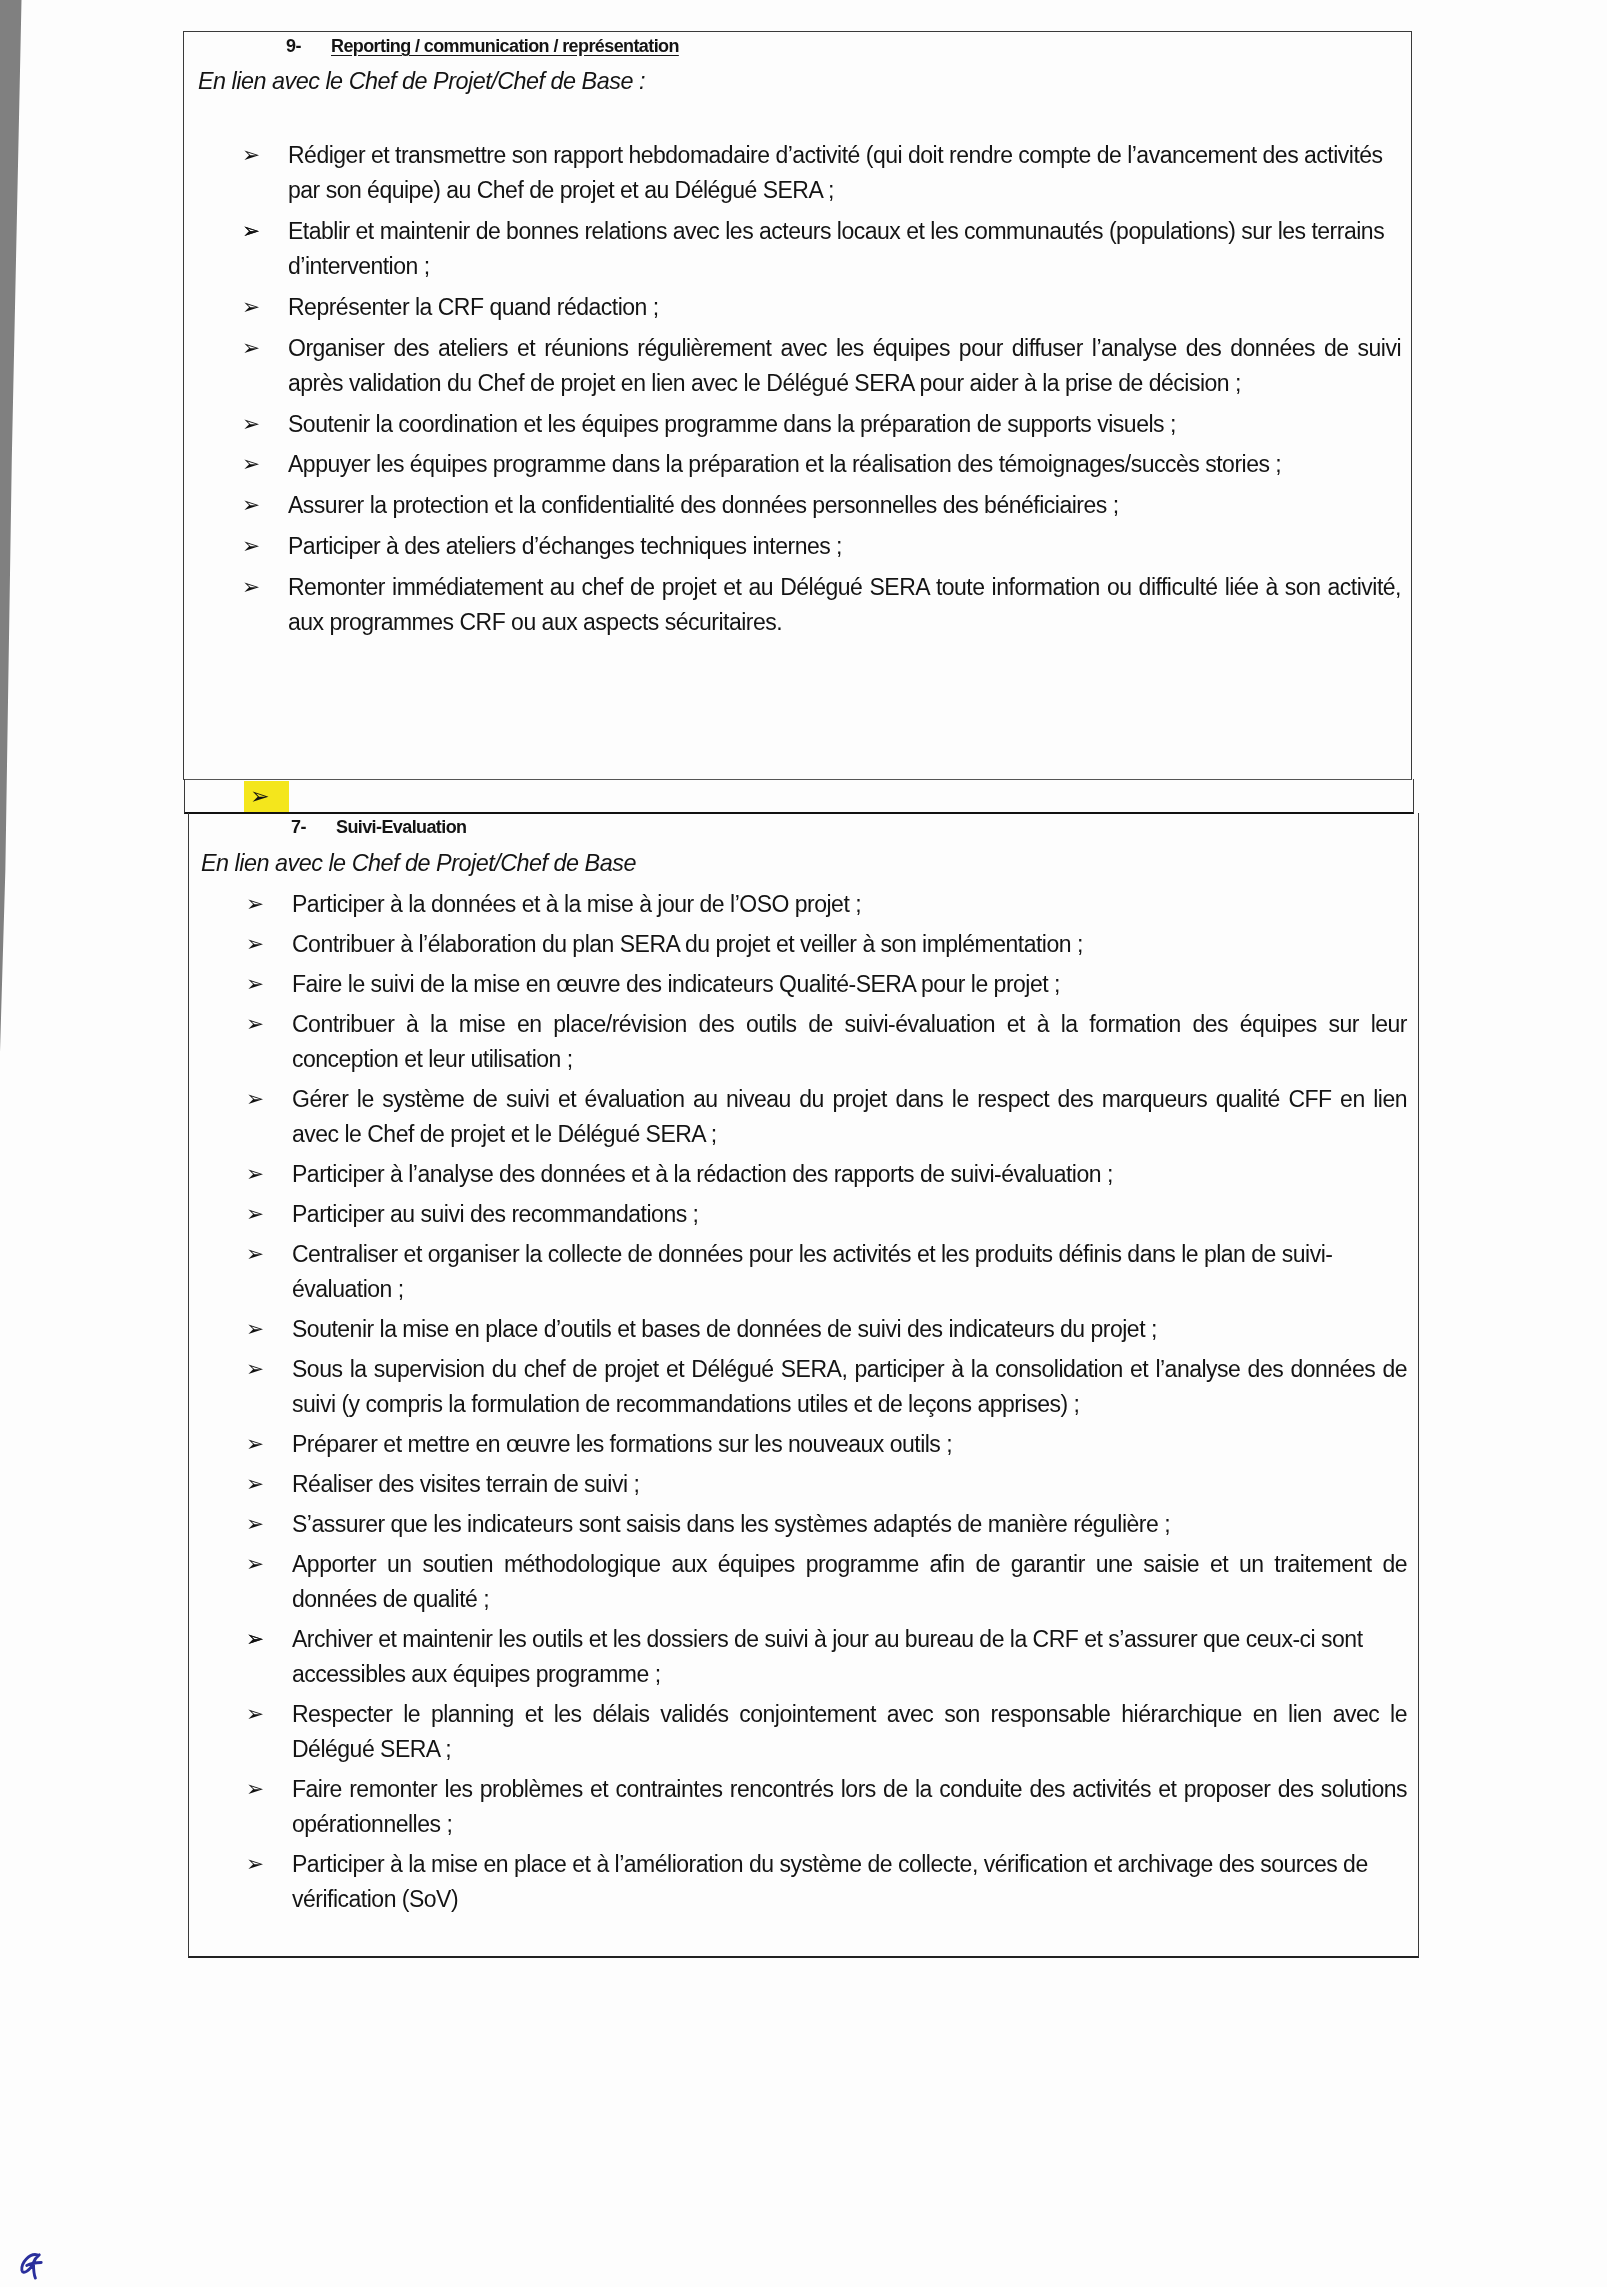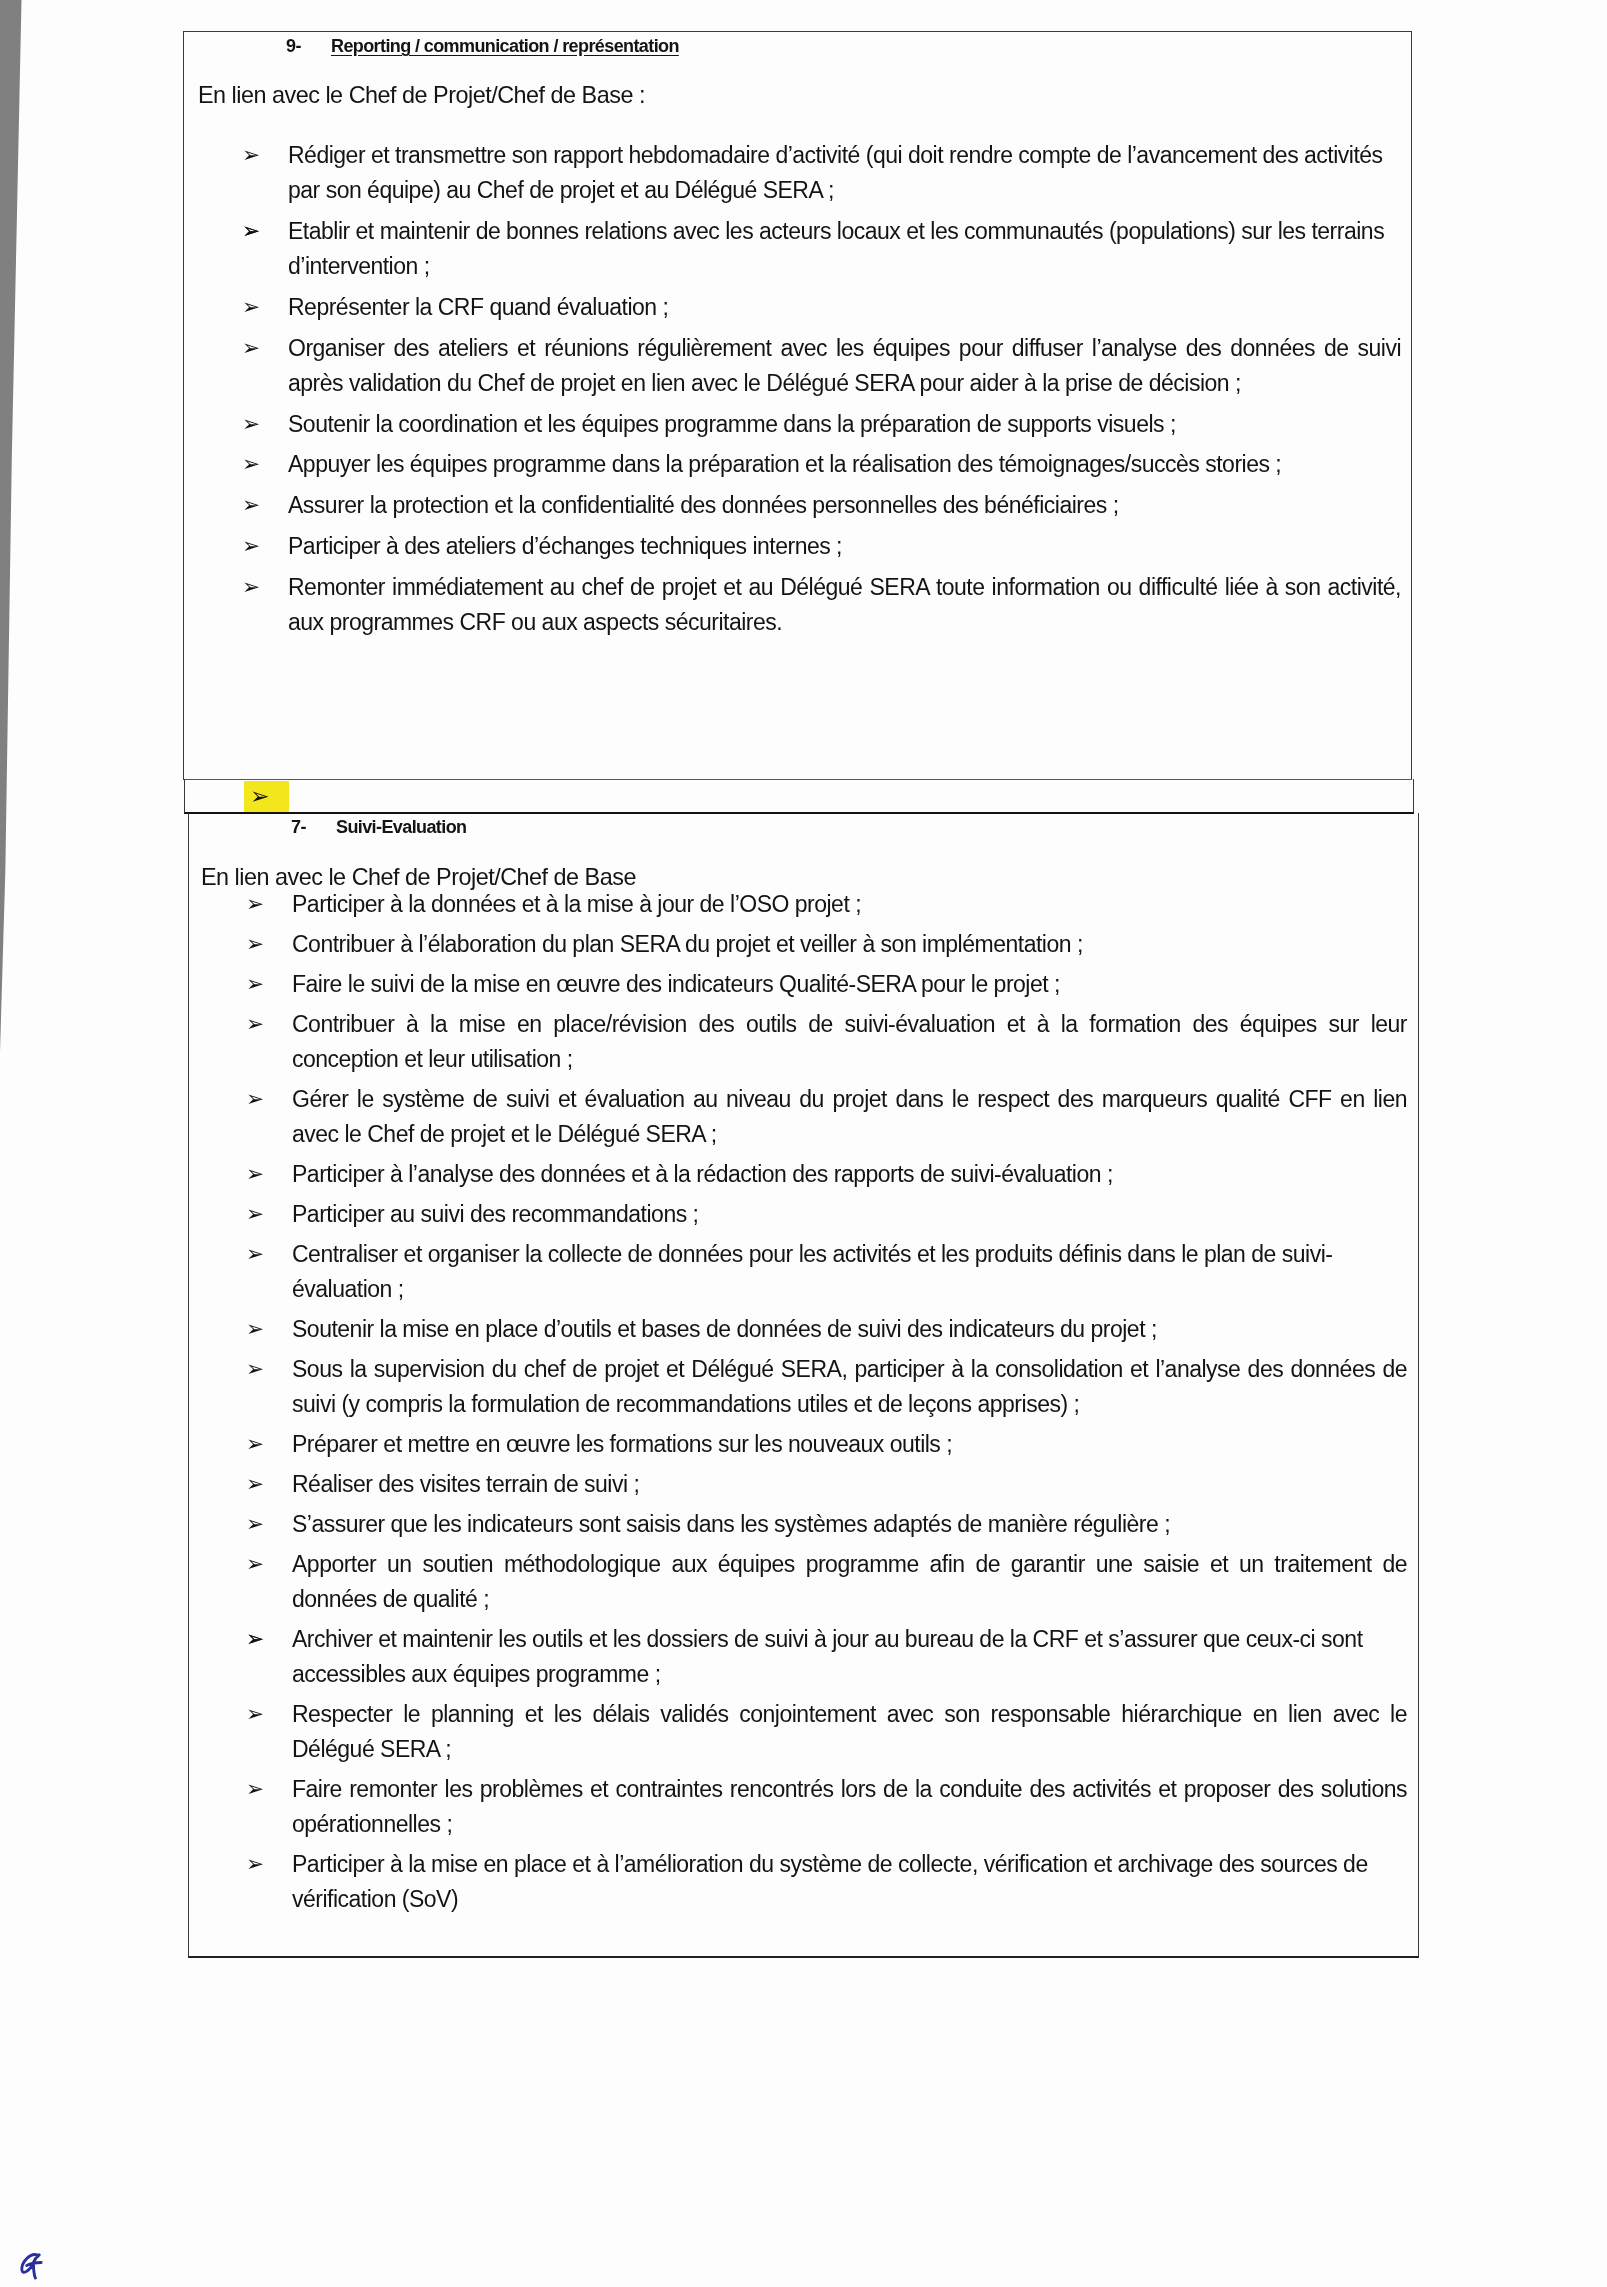--- a/index.html
+++ b/index.html
@@ -9,21 +9,21 @@
                clip-path: polygon(0 0, 100% 0, 55% 20%, 25% 38%, 0 46%); }
   .box { position:absolute; border:1.5px solid #3a3a3a; box-sizing:border-box; }
   #box1 { left:183px; top:31px; width:1229px; height:749px; border-bottom:1.5px solid #555; }
   #box-mid { left:184px; top:779px; width:1230px; height:35px; border-top:none; border-bottom:2.9px solid #111; }
   #box2 { left:188px; top:813px; width:1231px; height:1145px; border-top:none; border-bottom:2.9px solid #222; }
   .hl { position:absolute; left:244px; top:781px; width:45px; height:31px; background:#f4e61c; }
   .hl-arrow { position:absolute; left:250px; top:782px; font-size:23.4px; line-height:29px; color:#111; }
   .heading { position:absolute; font-weight:bold; font-size:18px; letter-spacing:-0.6px; }
   .heading .num { display:inline-block; width:45px; }
   .heading .u { text-decoration:underline; text-underline-offset:2.9px; }
-  .sub { position:absolute; font-size:23.4px; letter-spacing:-0.5px;margin-top:14px; }
+  .sub { position:absolute; font-style:italic; font-size:23.4px; letter-spacing:-0.5px; }
   ul.items { position:absolute; list-style:none; margin:0; padding:0; font-size:23px; letter-spacing:-0.5px; }
   ul.items li { position:relative; padding-left:46px; line-height:35px; margin-bottom:5.9px; }
   ul.items li .bullet { position:absolute; left:0; top:0; font-size:21.5px; color:#111; }
   ul.items li .txt.j { text-align:justify; text-align-last:left; display:block; }
   #list1 { left:242px; top:138px; width:1159px; }
   #list2 { left:246px; top:887px; width:1161px; }
   #list2 li { margin-bottom:5px; }
   .initial { position:absolute; left:17.6px; top:2249px; width:29px; height:31px; }
 </style>
 </head>
@@ -36,21 +36,21 @@
 <div class="box" id="box2"></div>
 
 <div class="heading" style="left:286px; top:36px;">
   <span class="num">9-</span><span class="u">Reporting / communication / représentation</span>
 </div>
 <div class="sub" style="left:198px; top:68px;">En lien avec le Chef de Projet/Chef de Base :</div>
 <ul class="items" id="list1">
     <li><span class="bullet">➢</span><span class="txt">Rédiger et transmettre son rapport hebdomadaire d’activité (qui doit rendre compte de l’avancement des activités par son équipe) au Chef de projet et au Délégué SERA ;</span></li>
     <li><span class="bullet">➢</span></li>
     <li><span class="bullet">➢</span><span class="txt">Etablir et maintenir de bonnes relations avec les acteurs locaux et les communautés (populations) sur les terrains d’intervention ;</span></li>
-    <li><span class="bullet">➢</span><span class="txt">Représenter la CRF quand évaluation ;</span></li>
+    <li><span class="bullet">➢</span><span class="txt">Représenter la CRF quand rédaction ;</span></li>
     <li>
       <span class="bullet">➢</span>
       <span class="txt j">Organiser des ateliers et réunions régulièrement avec les équipes pour diffuser l’analyse des données de suivi après validation du Chef de projet en lien avec le Délégué SERA pour aider à la prise de décision ;</span>
     </li>
     <li><span class="bullet">➢</span><span class="txt">Soutenir la coordination et les équipes programme dans la préparation de supports visuels ;</span></li>
     <li><span class="bullet">➢</span><span class="txt">Appuyer les équipes programme dans la préparation et la réalisation des témoignages/succès stories ;</span></li>
     <li><span class="bullet">➢</span><span class="txt">Assurer la protection et la confidentialité des données personnelles des bénéficiaires ;</span></li>
     <li><span class="bullet">➢</span><span class="txt">Participer à des ateliers d’échanges techniques internes ;</span></li>
     <li>
       <span class="bullet">➢</span>

